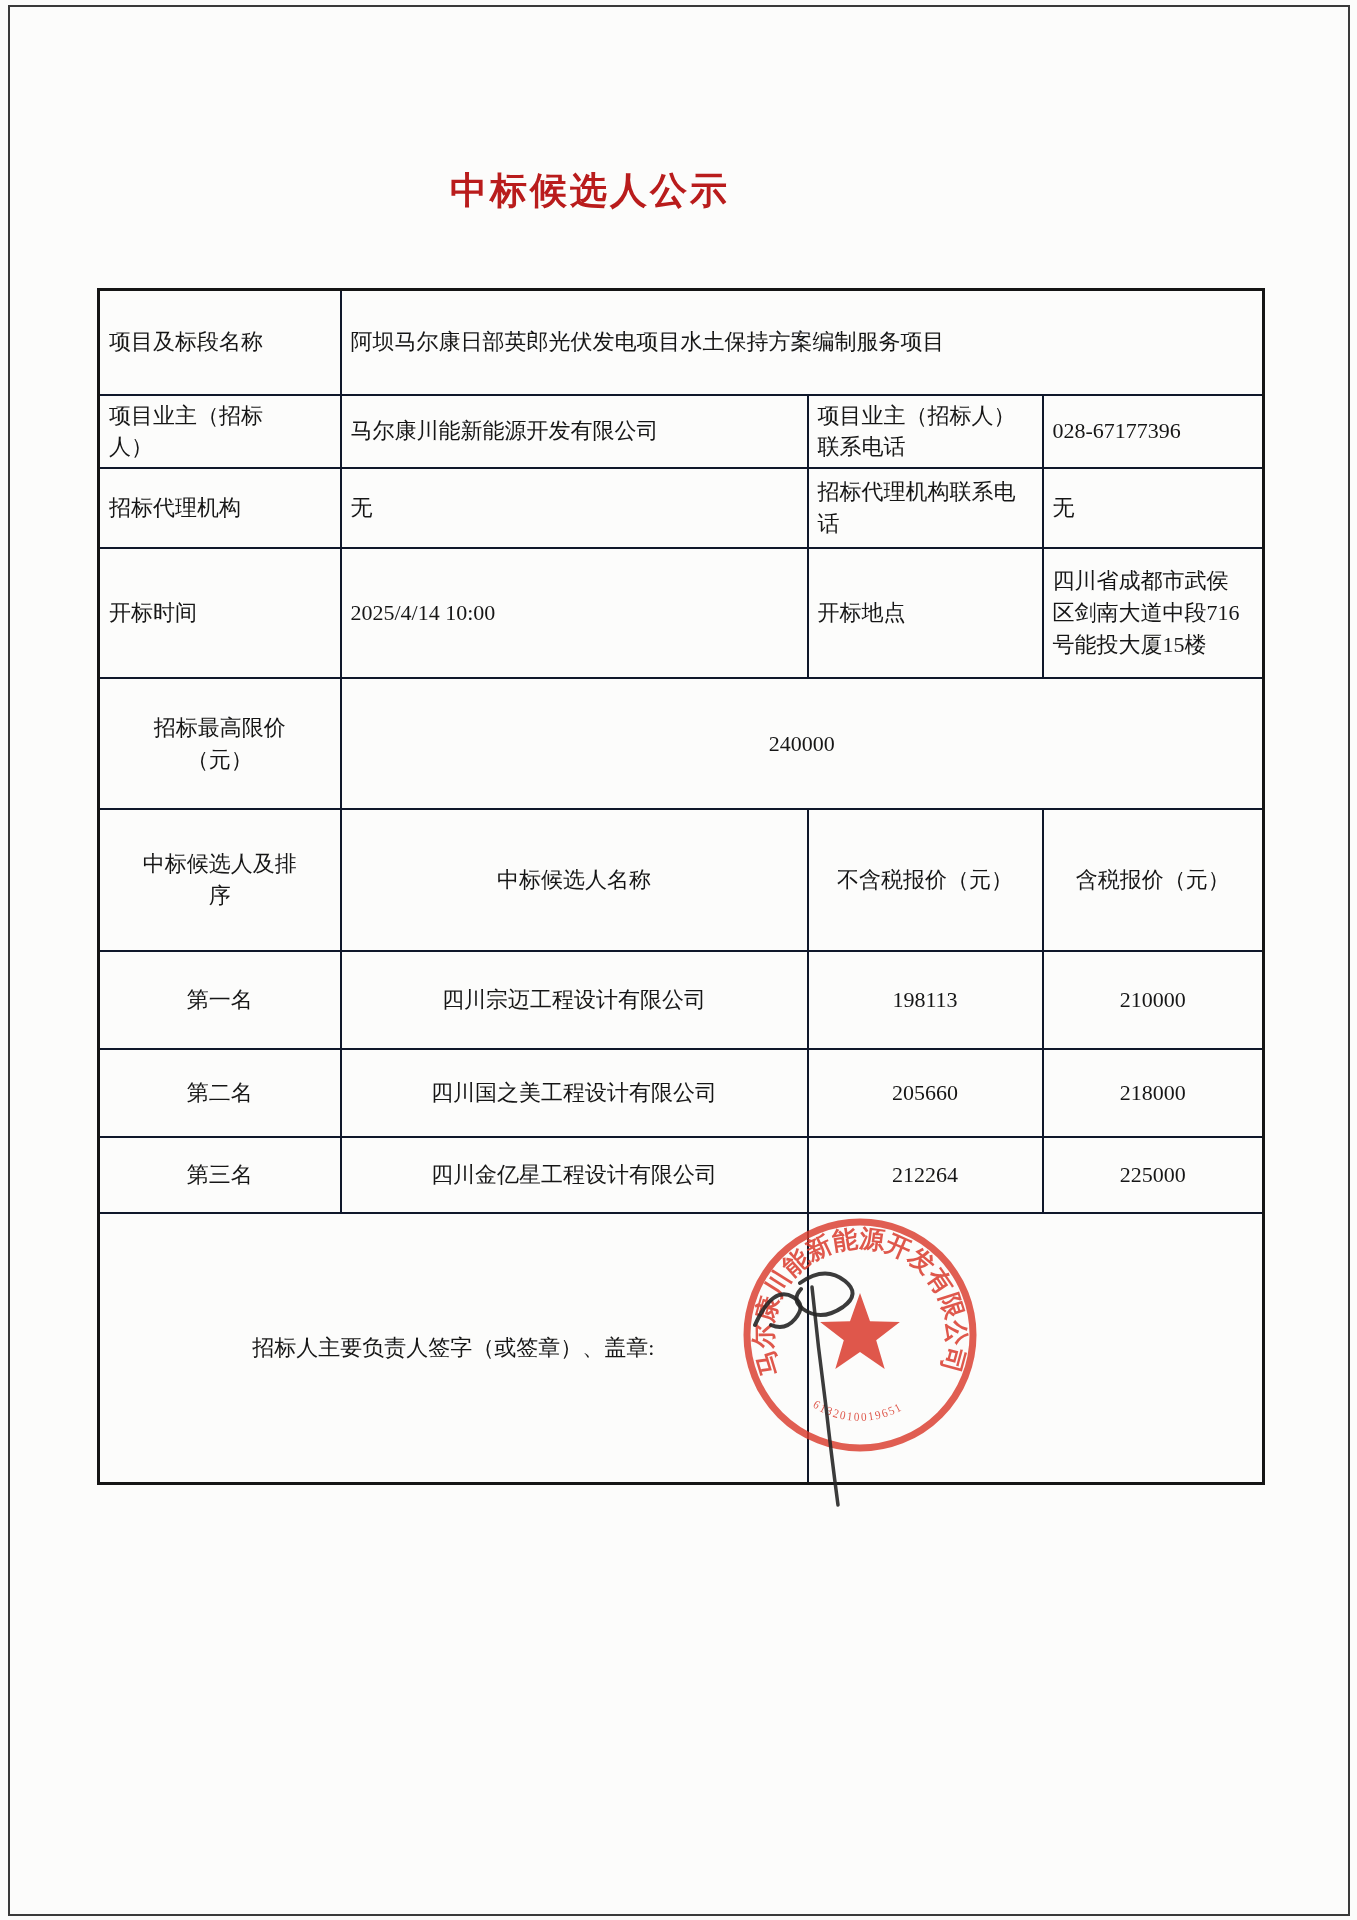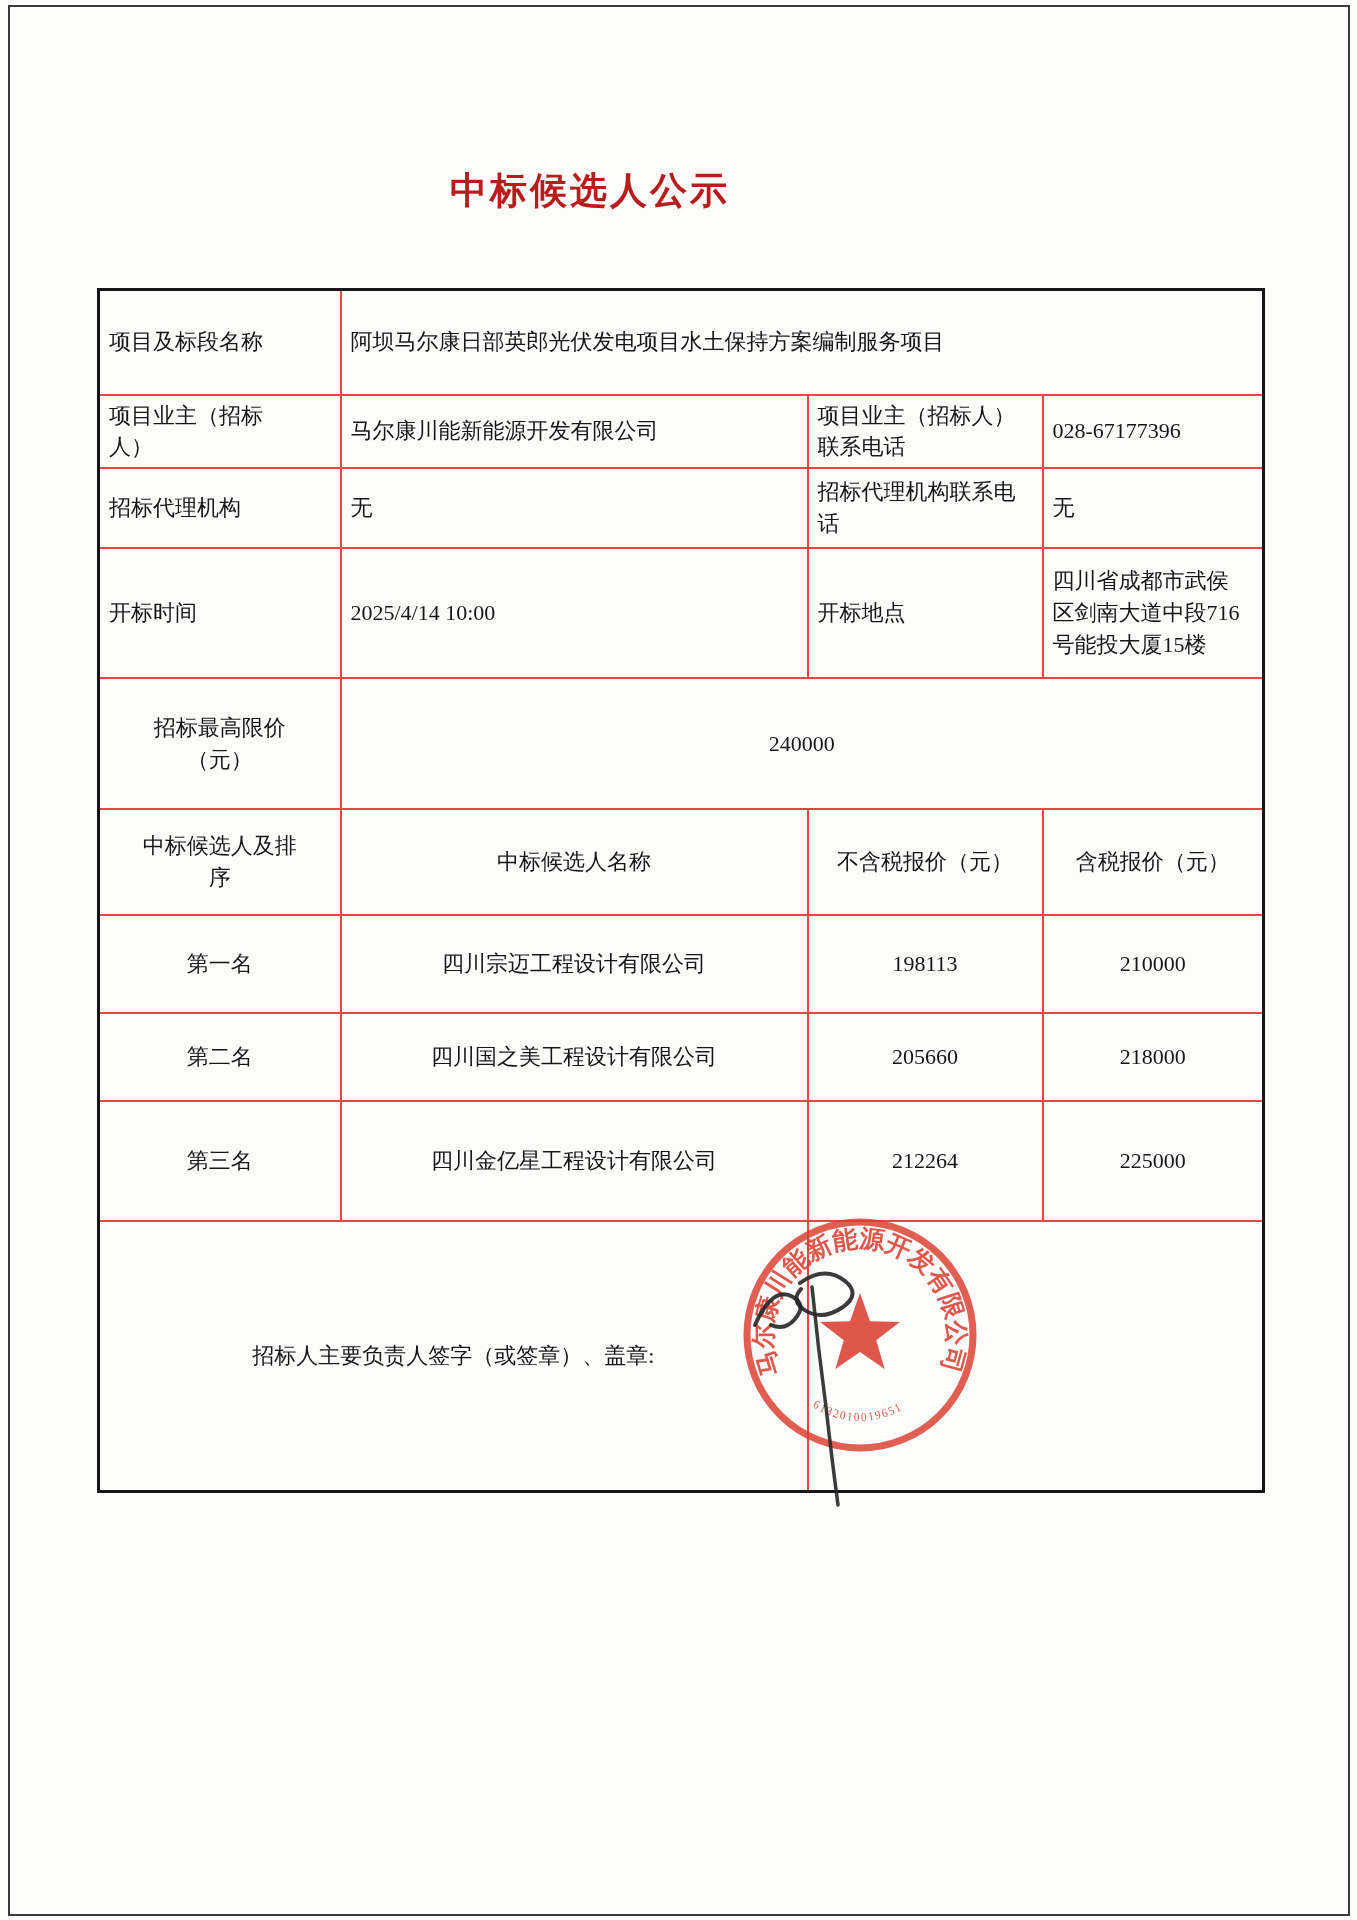--- a/index.html
+++ b/index.html
@@ -24,30 +24,30 @@
     color:#b91c1c;
   }
   table.tbl{
     position:absolute;left:97px;top:288px;
     width:1165px;
     border-collapse:collapse;table-layout:fixed;
     font-size:22px;
   }
   table.tbl{border:3px solid #151515;}
   .tbl td{
-    border:2px solid #ef4444;
+    border:2px solid #0f172a;
     padding:4px 9px;
     vertical-align:middle;
     line-height:1.45;
     overflow:hidden;
   }
   .c1{width:242px;} .c2{width:467px;} .c3{width:235px;} .c4{width:221px;}
   .rh1{height:105px;} .rh2{height:64px;} .rh3{height:80px;margin-left:18px;} .rh4{height:130px;}
-  .rh5{height:131px;} .rh6{height:106px;margin-left:8px;} .rh7{height:98px;margin-left:33px;} .rh8{height:88px;}
-  .rh9{height:120px;} .rh10{height:270px;}
+  .rh5{height:131px;} .rh6{height:142px;margin-left:8px;} .rh7{height:98px;margin-left:33px;} .rh8{height:88px;}
+  .rh9{height:76px;} .rh10{height:270px;}
   .pre{white-space:pre-line;}
   .ctr{text-align:center;}
   .stamp-wrap{
     position:absolute;left:700px;top:1195px;
     width:340px;height:340px;
     pointer-events:none;
   }
 </style>
 </head>
 <body>

